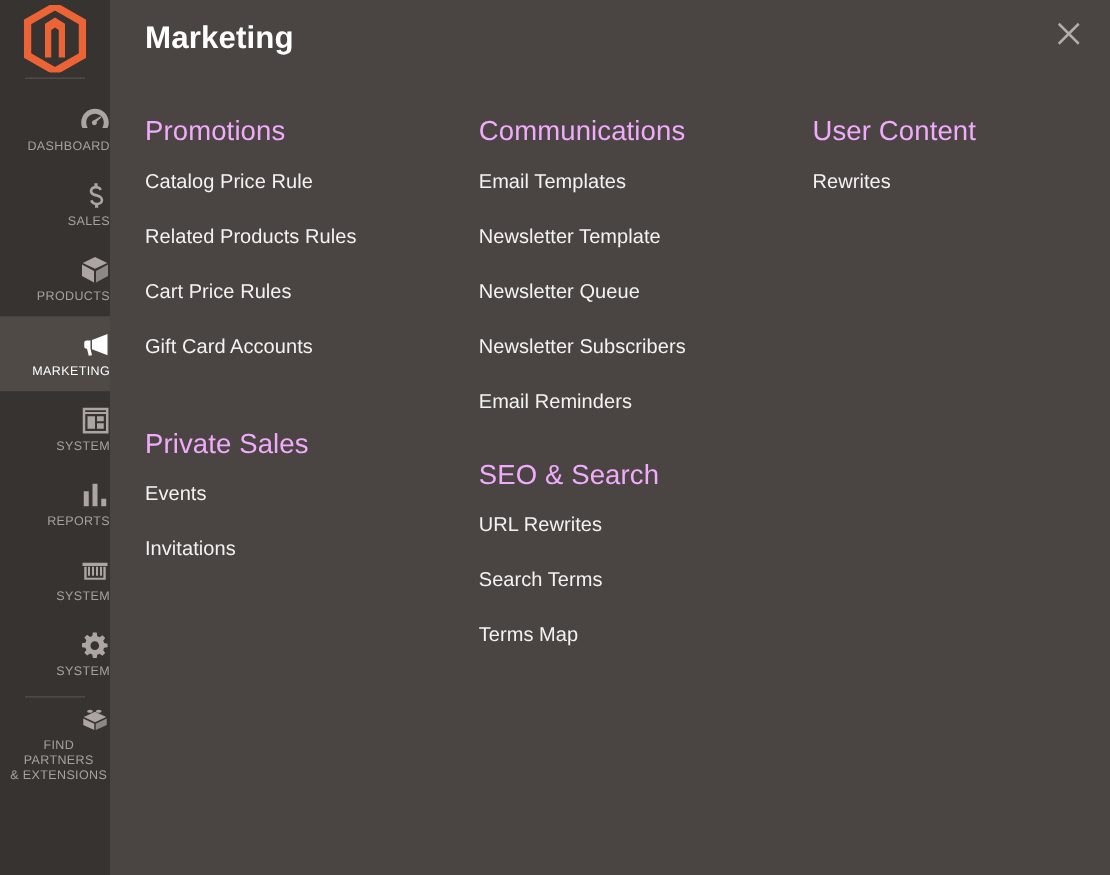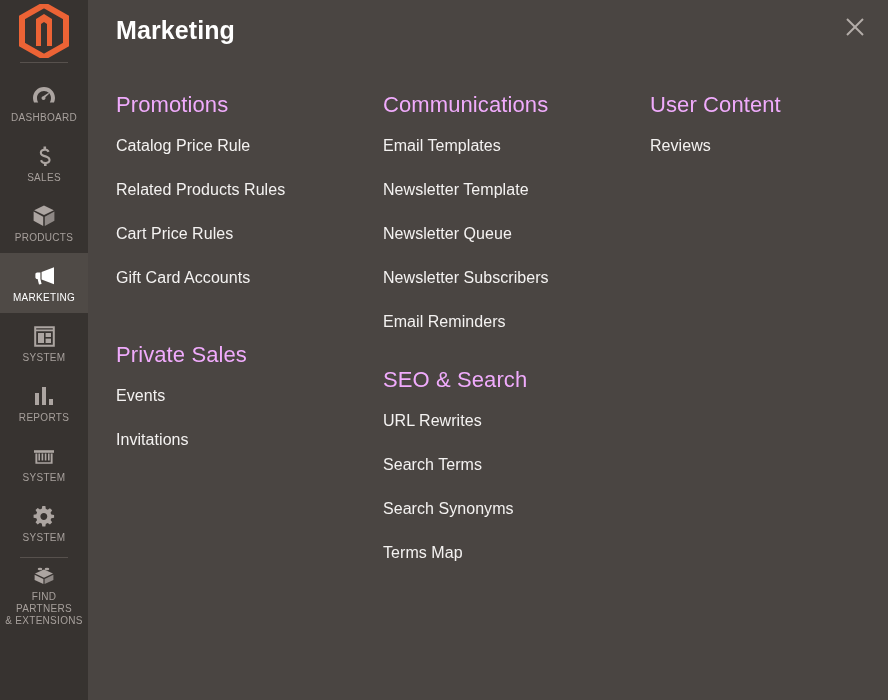--- a/index.html
+++ b/index.html
@@ -24,21 +24,21 @@
     display: flex; align-items: center; justify-content: center;
   }
   .logo-svg { display: block; }
   .side-divider {
     width: 48px; height: 1px; background: #57514d;
     margin: 0 auto 10px auto;
   }
   .nav-item {
     height: 60px;
     display: flex; flex-direction: column;
-    align-items: center; justify-content: center;
+    align-items: flex-end; justify-content: center;
     gap: 4px;
     cursor: pointer;
     padding-top: 2px;
   }
   .nav-item .ic {
     height: 24px; width: 24px;
     display: flex; align-items: center; justify-content: center;
     color: #aaa3a0;
   }
   .nav-item .ic svg { display: block; fill: #aca5a1; }
@@ -284,30 +284,29 @@
             <a class="menu-link">Newsletter Subscribers</a>
             <a class="menu-link">Email Reminders</a>
           </div>
         </div>
         <div class="spacer-26"></div>
         <div class="group">
           <div class="group-title">SEO &amp; Search</div>
           <div class="group-items">
             <a class="menu-link">URL Rewrites</a>
             <a class="menu-link">Search Terms</a>
-            <a class="menu-link">Search Synonyms</a>
             <a class="menu-link">Terms Map</a>
           </div>
         </div>
       </div>
 
       <div class="menu-col last">
         <div class="group">
           <div class="group-title">User Content</div>
           <div class="group-items">
-            <a class="menu-link">Reviews</a>
+            <a class="menu-link">Rewrites</a>
           </div>
         </div>
       </div>
 
     </div>
   </section>
 </div>
 
 </body></html>

